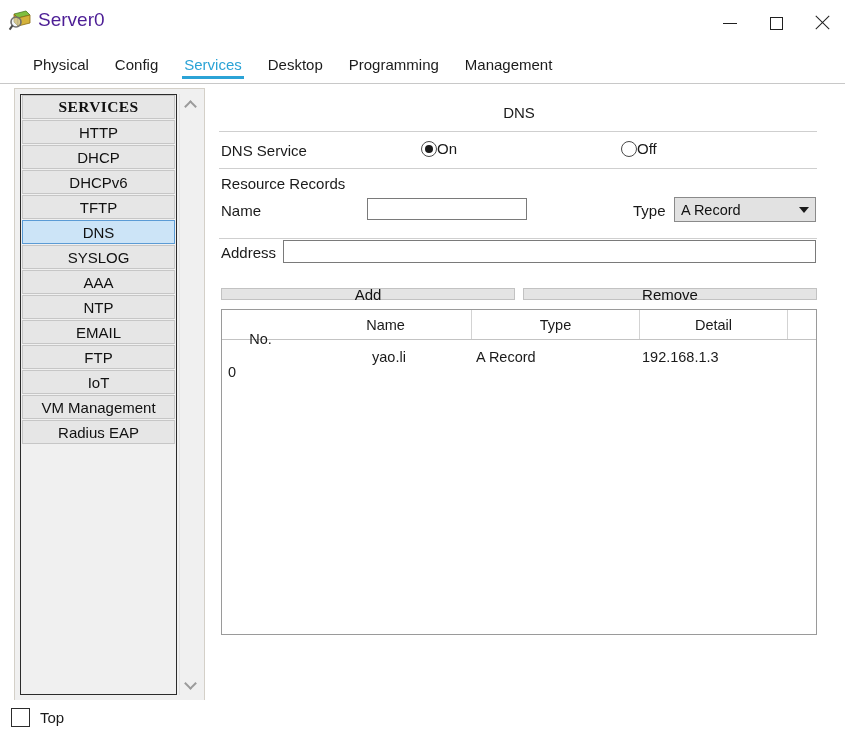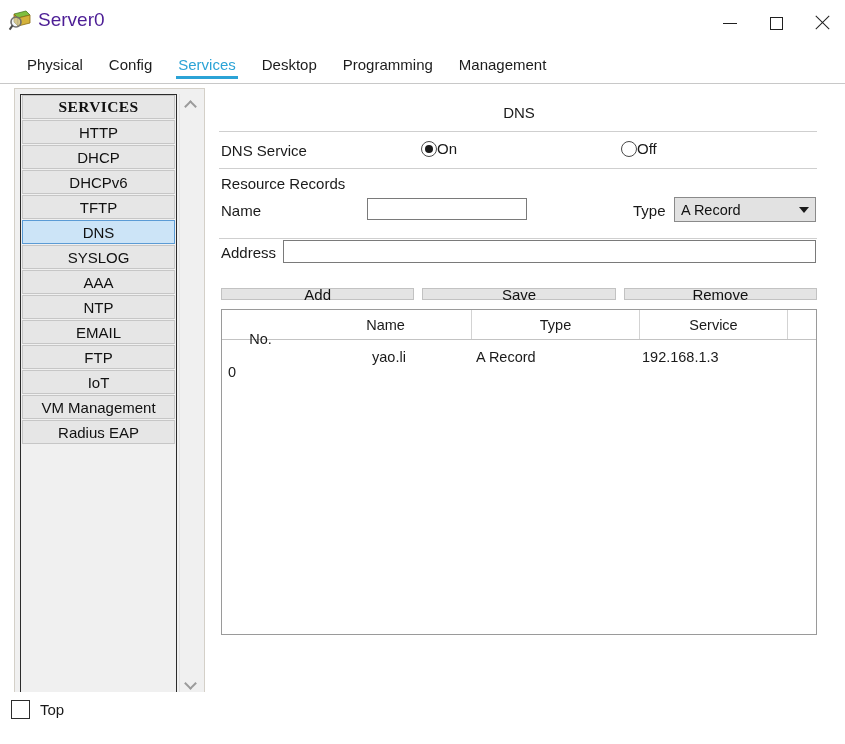--- a/index.html
+++ b/index.html
@@ -61,21 +61,21 @@
   .glyph-close:after  { transform: rotate(-45deg); }
 
   
   .tabstrip {
     position: absolute; left: 0; top: 46px;
     width: 845px; height: 38px;
     background: #ffffff;
     border-bottom: 1px solid #c8c8c8;
   }
   .tabs {
-    position: absolute; left: 14px; top: 0;
+    position: absolute; left: 20px; top: 0;
     height: 38px; display: flex; align-items: flex-start;
   }
   .tab {
     position: relative;
     height: 38px;
     padding: 10px 13px 0 13px;
     font-size: 15px;
     color: #1c1c1c;
     white-space: nowrap;
     cursor: default;
@@ -294,21 +294,21 @@
     width: 112px; height: 28px;
     background: #e4e4e4; border: 1px solid #c2c2c2;
     font-size: 15px; color: #111111;
     display: flex; align-items: center; justify-content: center;
     cursor: default;
     font-family: "Liberation Sans", sans-serif;
   }
 
   
   .footer {
-    position: absolute; left: 0; bottom: 8px;
+    position: absolute; left: 0; bottom: 0;
     width: 761px; height: 44px;
     background: #ffffff;
     display: flex; align-items: center;
   }
   .chk-wrap {
     position: absolute; left: 11px; top: 8px;
     display: flex; align-items: center; gap: 10px;
     cursor: default;
   }
   .chk-box {
@@ -421,30 +421,29 @@
           </span>
       </div>
 
       <div class="hr hr-3"></div>
 
       <span class="lbl addr-label">Address</span>
       <input class="addr-input" type="text" value="" style="">
 
       <div class="btn-row">
         <div class="btn">Add</div>
-        <div class="btn">Save</div>
         <div class="btn">Remove</div>
       </div>
 
       <div class="rec-table">
         <div class="rec-head" id="rec-head">
             <div class="th c-no">No.</div>
             <div class="th c-name">Name</div>
             <div class="th c-type">Type</div>
-            <div class="th c-detail">Service</div>
+            <div class="th c-detail">Detail</div>
             <div class="th c-pad"></div>
           </div>
         <div id="rec-body">
             <div class="rec-row">
               <div class="td c-no">0</div>
               <div class="td c-name">yao.li</div>
               <div class="td c-type">A Record</div>
               <div class="td c-detail">192.168.1.3</div>
             </div>
           </div>

